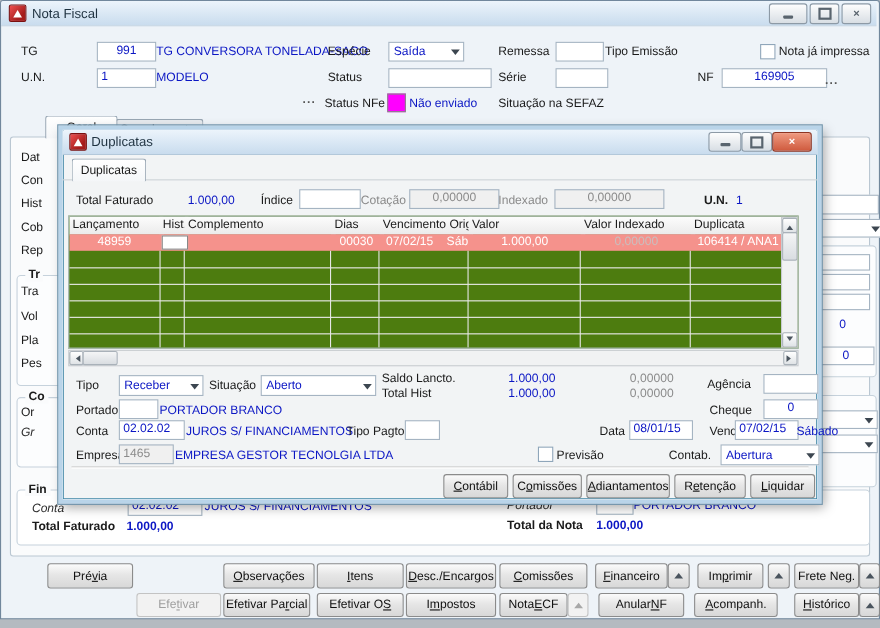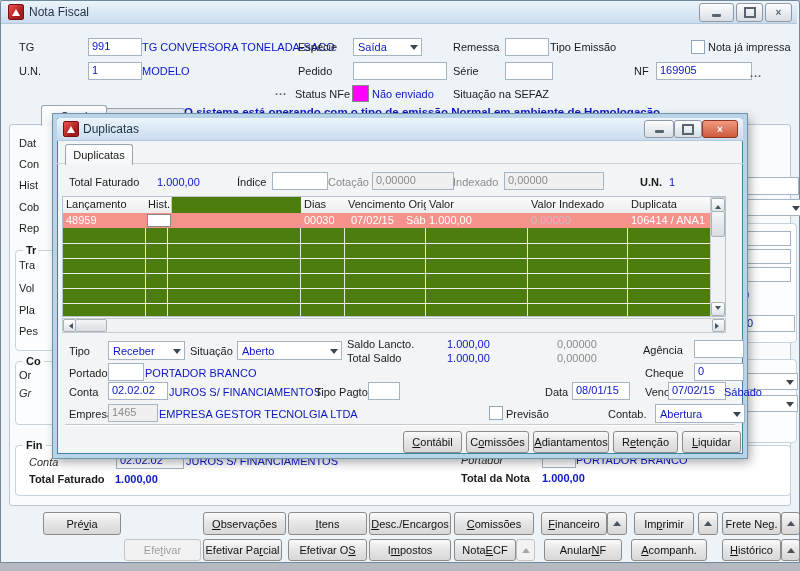--- a/index.html
+++ b/index.html
@@ -12,21 +12,21 @@
   .winbtn.red{background:linear-gradient(#ef9a80,#cf5a3e);border-color:#8e3522;color:#fff}
   .minbar{width:9px;height:3px;background:#59646e;border-radius:1px;margin-top:5px}
   .maxbox{width:8px;height:7px;border:2px solid #59646e}
   .lbl{white-space:nowrap}
   .b{font-weight:bold}
   .ital{font-style:italic;color:#2e2e2e}
   .blu{color:#0b16c4}
   .gry{color:#8b8b8b}
   .inp{background:#fff;border:1px solid #a5b4c2;padding:1px 3px;white-space:nowrap;overflow:hidden}
   .inp.dis{background:#f0f0f0;color:#8b8b8b}
-  .ra{text-align:left}
+  .ra{text-align:center}
   .cmb{background:#fff;border:1px solid #a5b4c2;display:flex;align-items:center;justify-content:space-between;padding:0 3px 0 4px;white-space:nowrap}
   .tri{width:0;height:0;border:4px solid transparent;border-top:5px solid #3c4650;margin-top:5px;flex:none}
   .tri-up{width:0;height:0;border:4px solid transparent;border-bottom:5px solid #4a545e;margin-bottom:4px}
   .tri-dn{width:0;height:0;border:4px solid transparent;border-top:5px solid #4a545e;margin-top:4px}
   .tri-l{width:0;height:0;border:4px solid transparent;border-right:5px solid #4a545e;margin-right:4px}
   .tri-r{width:0;height:0;border:4px solid transparent;border-left:5px solid #4a545e;margin-left:4px}
   .btn{background:linear-gradient(#fbfbfb,#e6e6e6 45%,#d8d8d8);border:1px solid #8b8b8b;border-radius:3px;display:flex;align-items:center;justify-content:center;color:#111;white-space:nowrap}
   .btn u{text-decoration:underline}
   .btn.dis{color:#9f9f9f;border-color:#c3c3c3;background:#f2f2f2}
   .grp{border:1px solid #c6d2dc;border-radius:4px;background:#fcfdfe}
@@ -84,42 +84,41 @@
       </div>
     <div class="abs lbl" style="left:452px;top:40px">Remessa</div>
     <div class="abs inp" style="left:504px;top:37px;width:36px;height:14px"></div>
     <div class="abs lbl" style="left:549px;top:40px">Tipo Emissão</div>
     <div class="abs chk" style="left:690px;top:39px;width:12px;height:12px"></div>
     <div class="abs lbl" style="left:707px;top:40px">Nota já impressa</div>
 
     <div class="abs lbl" style="left:18px;top:64px">U.N.</div>
     <div class="abs inp blu" style="left:87px;top:61px;width:46px;height:14px">1</div>
     <div class="abs lbl blu" style="left:141px;top:64px">MODELO</div>
-    <div class="abs lbl" style="left:297px;top:64px">Pedido</div>
+    <div class="abs lbl" style="left:297px;top:64px">Status</div>
     <div class="abs inp" style="left:352px;top:61px;width:86px;height:14px"></div>
     <div class="abs lbl" style="left:452px;top:64px">Série</div>
     <div class="abs inp" style="left:504px;top:61px;width:40px;height:14px"></div>
     <div class="abs lbl" style="left:633px;top:64px">NF</div>
     <div class="abs inp ra blu" style="left:655px;top:61px;width:88px;height:14px">169905</div>
     <div class="abs dots" style="left:749px;top:66px">...</div>
 
     <div class="abs dots" style="left:274px;top:84px">...</div>
     <div class="abs lbl" style="left:294px;top:87px">Status NFe</div>
     <div class="abs swatch" style="left:351px;top:84px;width:15px;height:15px"></div>
     <div class="abs lbl blu" style="left:371px;top:87px">Não enviado</div>
     <div class="abs lbl" style="left:452px;top:87px">Situação na SEFAZ</div>
 
     <div class="abs tabpage" style="left:8px;top:123px;width:780px;height:380px"></div>
     <div class="abs tab back" style="left:104px;top:107px;width:78px;height:17px;z-index:1">
         <span>Complementar</span>
       </div>
     <div class="abs tab" style="left:40px;top:104px;width:64px;height:20px;z-index:2">
         <span>Geral</span>
       </div>
-    <div class="abs msg" style="left:183px;top:105px;width:600px">O sistema está operando com o tipo de emissão Normal em ambiente de Homologação</div>
 
     <div class="abs lbl frag" style="left:18px;top:136px;width:36px">Dat</div>
     <div class="abs lbl frag" style="left:18px;top:157px;width:36px">Con</div>
     <div class="abs lbl frag" style="left:18px;top:178px;width:36px">Hist</div>
     <div class="abs lbl frag" style="left:18px;top:200px;width:36px">Cob</div>
     <div class="abs lbl frag" style="left:18px;top:221px;width:36px">Rep</div>
 
     <div class="abs grp" style="left:14px;top:249px;width:100px;height:99px"></div>
     <div class="abs gtitle" style="left:22px;top:243px;max-width:34px">Tr</div>
     <div class="abs lbl frag" style="left:18px;top:258px;width:34px">Tra</div>
@@ -228,20 +227,21 @@
     <div class="abs lbl gry" style="left:271px;top:58px">Cotação</div>
     <div class="abs inp dis ra" style="left:315px;top:54px;width:74px;height:14px">0,00000</div>
     <div class="abs lbl gry" style="left:396px;top:58px">Indexado</div>
     <div class="abs inp dis ra" style="left:447px;top:54px;width:92px;height:14px">0,00000</div>
     <div class="abs lbl b" style="left:583px;top:58px">U.N.</div>
     <div class="abs lbl blu" style="left:612px;top:58px">1</div>
 
     <div class="abs grid" style="left:5px;top:78px;width:662px;height:119px">
       <div class="abs gh" style="left:0;top:0;width:79px;height:14px">Lançamento</div>
       <div class="abs gh" style="left:82px;top:0;width:20px;height:14px">Hist.</div>
+      <div class="abs gh" style="left:105px;top:0;width:130px;height:14px">Complemento</div>
       <div class="abs gh" style="left:238px;top:0;width:41px;height:14px">Dias</div>
       <div class="abs gh" style="left:282px;top:0;width:78px;height:14px">Vencimento Orig.</div>
       <div class="abs gh" style="left:363px;top:0;width:99px;height:14px">Valor</div>
       <div class="abs gh" style="left:465px;top:0;width:97px;height:14px">Valor Indexado</div>
       <div class="abs gh" style="left:565px;top:0;width:80px;height:14px">Duplicata</div>
 
       <div class="abs rowsel" style="left:0;top:16px;width:648px;height:15px">
         <div class="abs cell ra" style="left:0;top:0;width:76px">48959</div>
         <div class="abs inp" style="left:84px;top:1px;width:16px;height:9px;border-color:#888"></div>
         <div class="abs cell" style="left:105px;top:0;width:130px"></div>
@@ -295,21 +295,21 @@
     <div class="abs lbl" style="left:133px;top:227px">Situação</div>
     <div class="abs cmb" style="left:180px;top:223px;width:96px;height:17px">
         <span class="blu">Aberto</span>
         <span class="tri"></span>
       </div>
     <div class="abs lbl" style="left:290px;top:220px">Saldo Lancto.</div>
     <div class="abs lbl blu ra" style="left:390px;top:220px;width:73px">1.000,00</div>
     <div class="abs lbl gry ra" style="left:500px;top:220px;width:71px">0,00000</div>
     <div class="abs lbl" style="left:586px;top:226px">Agência</div>
     <div class="abs inp" style="left:637px;top:222px;width:42px;height:14px"></div>
-    <div class="abs lbl" style="left:290px;top:234px">Total Saldo</div>
+    <div class="abs lbl" style="left:290px;top:234px">Total Hist</div>
     <div class="abs lbl blu ra" style="left:390px;top:234px;width:73px">1.000,00</div>
     <div class="abs lbl gry ra" style="left:500px;top:234px;width:71px">0,00000</div>
 
     <div class="abs lbl" style="left:12px;top:249px">Portador</div>
     <div class="abs inp" style="left:51px;top:245px;width:28px;height:14px"></div>
     <div class="abs lbl blu" style="left:88px;top:249px">PORTADOR BRANCO</div>
     <div class="abs lbl" style="left:588px;top:249px">Cheque</div>
     <div class="abs inp ra blu" style="left:637px;top:245px;width:42px;height:14px">0</div>
 
     <div class="abs lbl" style="left:12px;top:268px">Conta</div>

